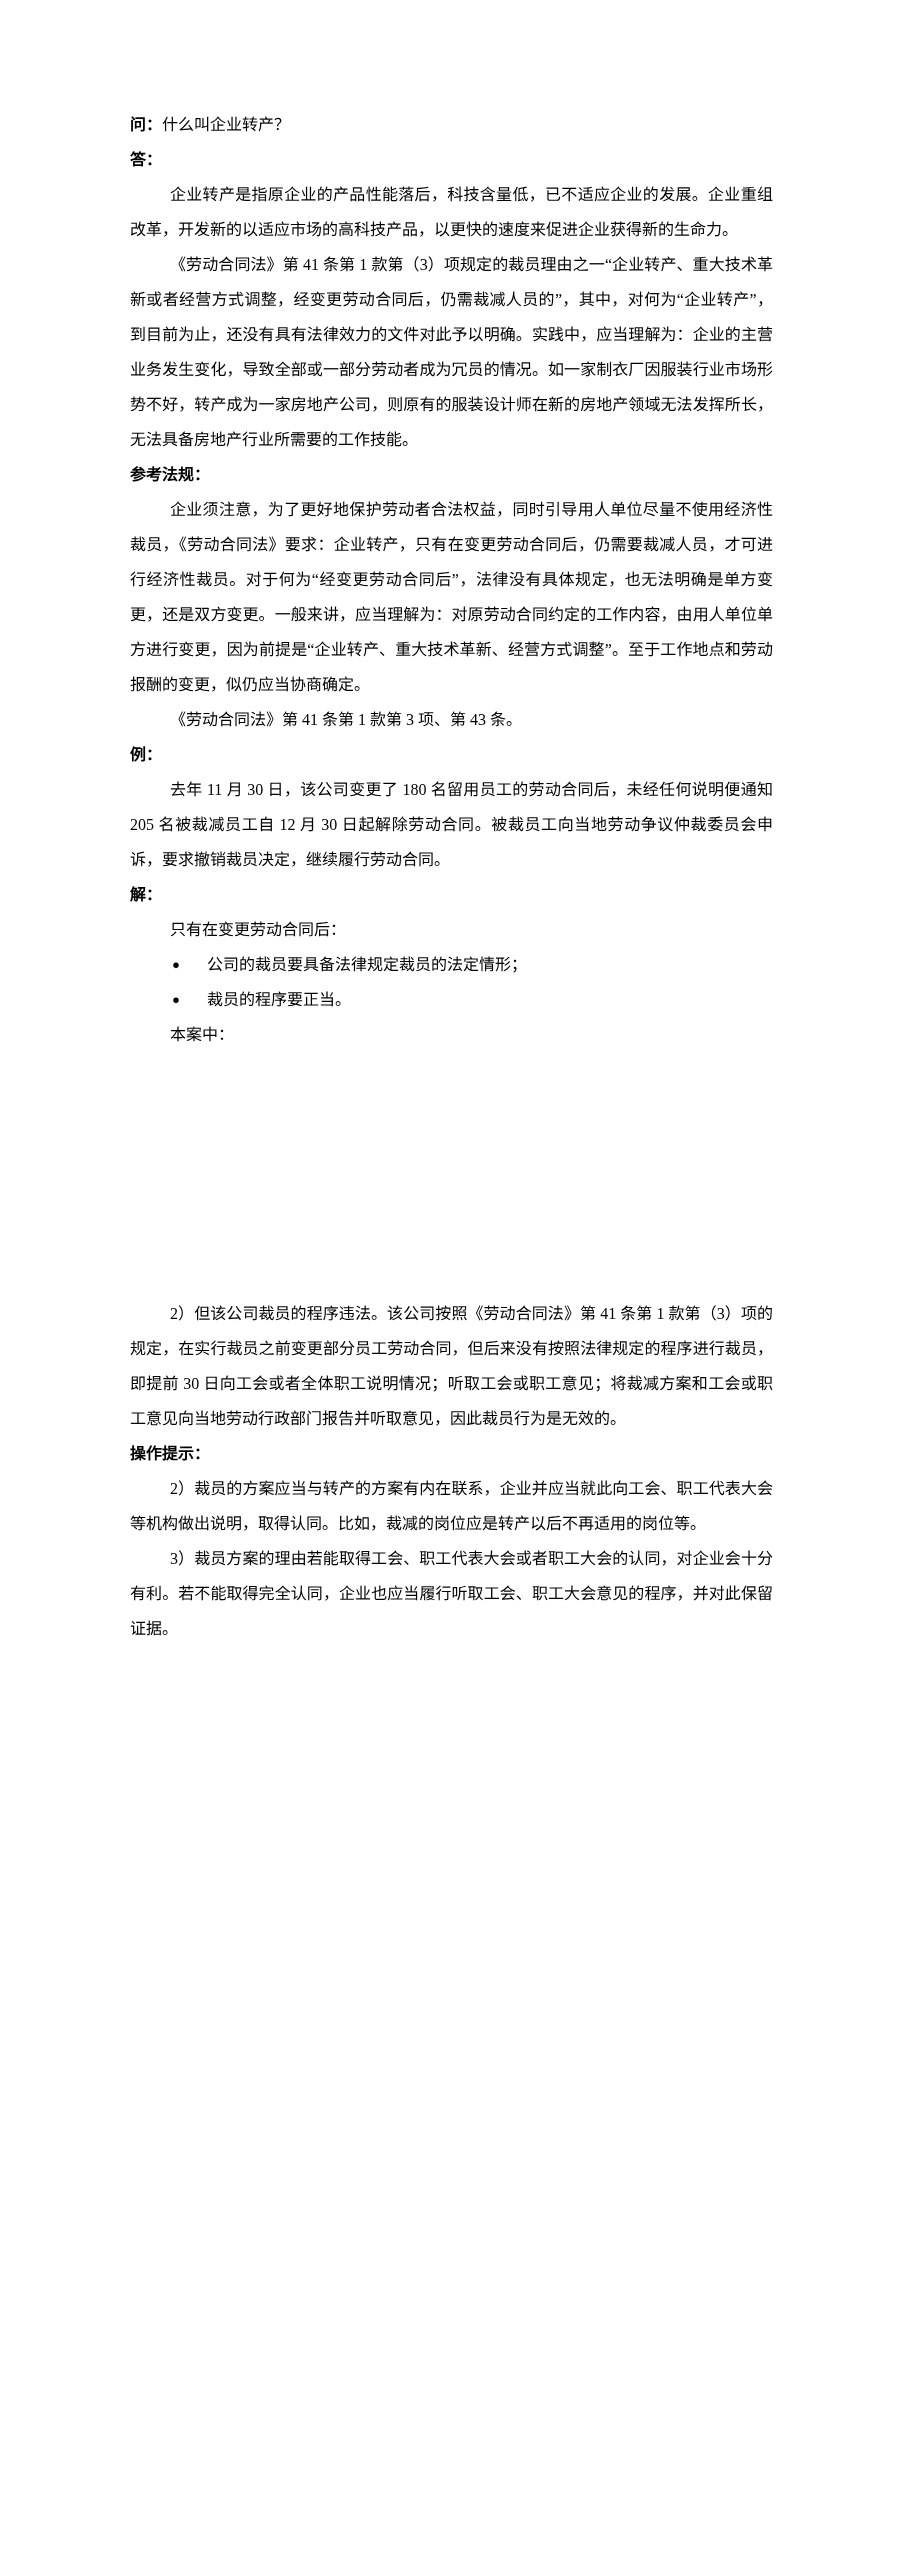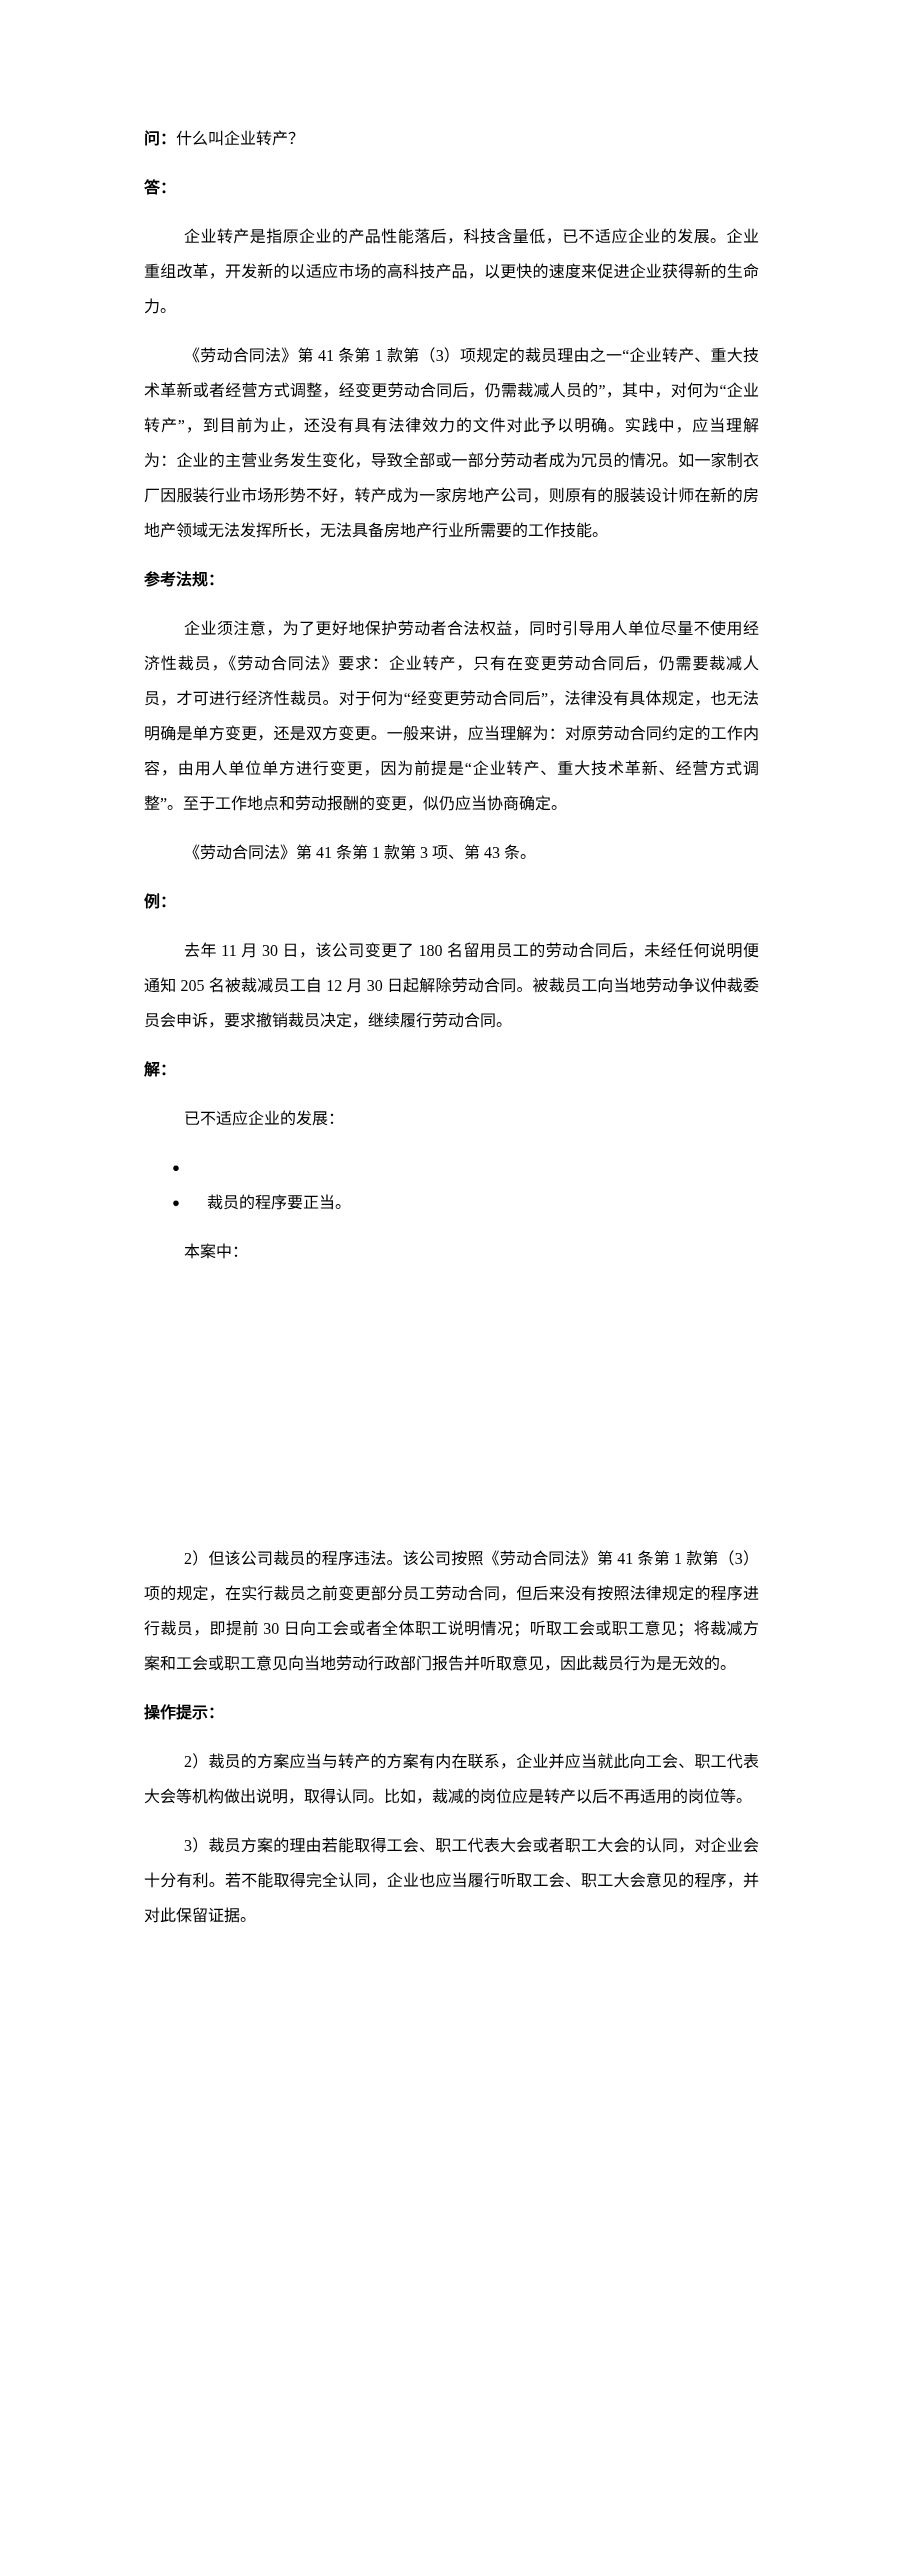--- a/index.html
+++ b/index.html
@@ -17,21 +17,21 @@
     width: 911px;
     height: 2576px;
     padding: 107px 138px 29px 130px;
     background: #ffffff;
     color: #000000;
     font-family: "Liberation Serif", "DejaVu Serif", serif;
     font-size: 16px;
     line-height: 35px;
     text-align: justify;
   }
-  .page p { margin: 14px; }
+  .page p { margin: 0; }
   .heading {
     font-weight: bold;
     text-align: left;
   }
   .q-label { font-weight: bold; }
   .para.indent { text-indent: 40px; }
   .bullet-line {
     display: flex;
     padding-left: 42px;
     text-align: left;
@@ -59,24 +59,25 @@
   <p class="para indent">《劳动合同法》第 41 条第 1 款第（3）项规定的裁员理由之一“企业转产、重大技术革新或者经营方式调整，经变更劳动合同后，仍需裁减人员的”，其中，对何为“企业转产”，到目前为止，还没有具有法律效力的文件对此予以明确。实践中，应当理解为：企业的主营业务发生变化，导致全部或一部分劳动者成为冗员的情况。如一家制衣厂因服装行业市场形势不好，转产成为一家房地产公司，则原有的服装设计师在新的房地产领域无法发挥所长，无法具备房地产行业所需要的工作技能。</p>
   <p class="para heading">参考法规：</p>
 
   <p class="para indent">企业须注意，为了更好地保护劳动者合法权益，同时引导用人单位尽量不使用经济性裁员，《劳动合同法》要求：企业转产，只有在变更劳动合同后，仍需要裁减人员，才可进行经济性裁员。对于何为“经变更劳动合同后”，法律没有具体规定，也无法明确是单方变更，还是双方变更。一般来讲，应当理解为：对原劳动合同约定的工作内容，由用人单位单方进行变更，因为前提是“企业转产、重大技术革新、经营方式调整”。至于工作地点和劳动报酬的变更，似仍应当协商确定。</p>
   <p class="para indent">《劳动合同法》第 41 条第 1 款第 3 项、第 43 条。</p>
 
   <p class="para heading">例：</p>
   <p class="para indent">去年 11 月 30 日，该公司变更了 180 名留用员工的劳动合同后，未经任何说明便通知 205 名被裁减员工自 12 月 30 日起解除劳动合同。被裁员工向当地劳动争议仲裁委员会申诉，要求撤销裁员决定，继续履行劳动合同。</p>
 
   <p class="para heading">解：</p>
-  <p class="para indent">已不适应企业的发展：</p>
+  <p class="para indent">只有在变更劳动合同后：</p>
 
   <div class="bullet-line">
       <span class="bullet">●</span>
+      <span>公司的裁员要具备法律规定裁员的法定情形；</span>
     </div>
   <div class="bullet-line">
       <span class="bullet">●</span>
       <span>裁员的程序要正当。</span>
     </div>
 
   <p class="para indent">本案中：</p>
 
   <div class="spacer-block"></div>
 

